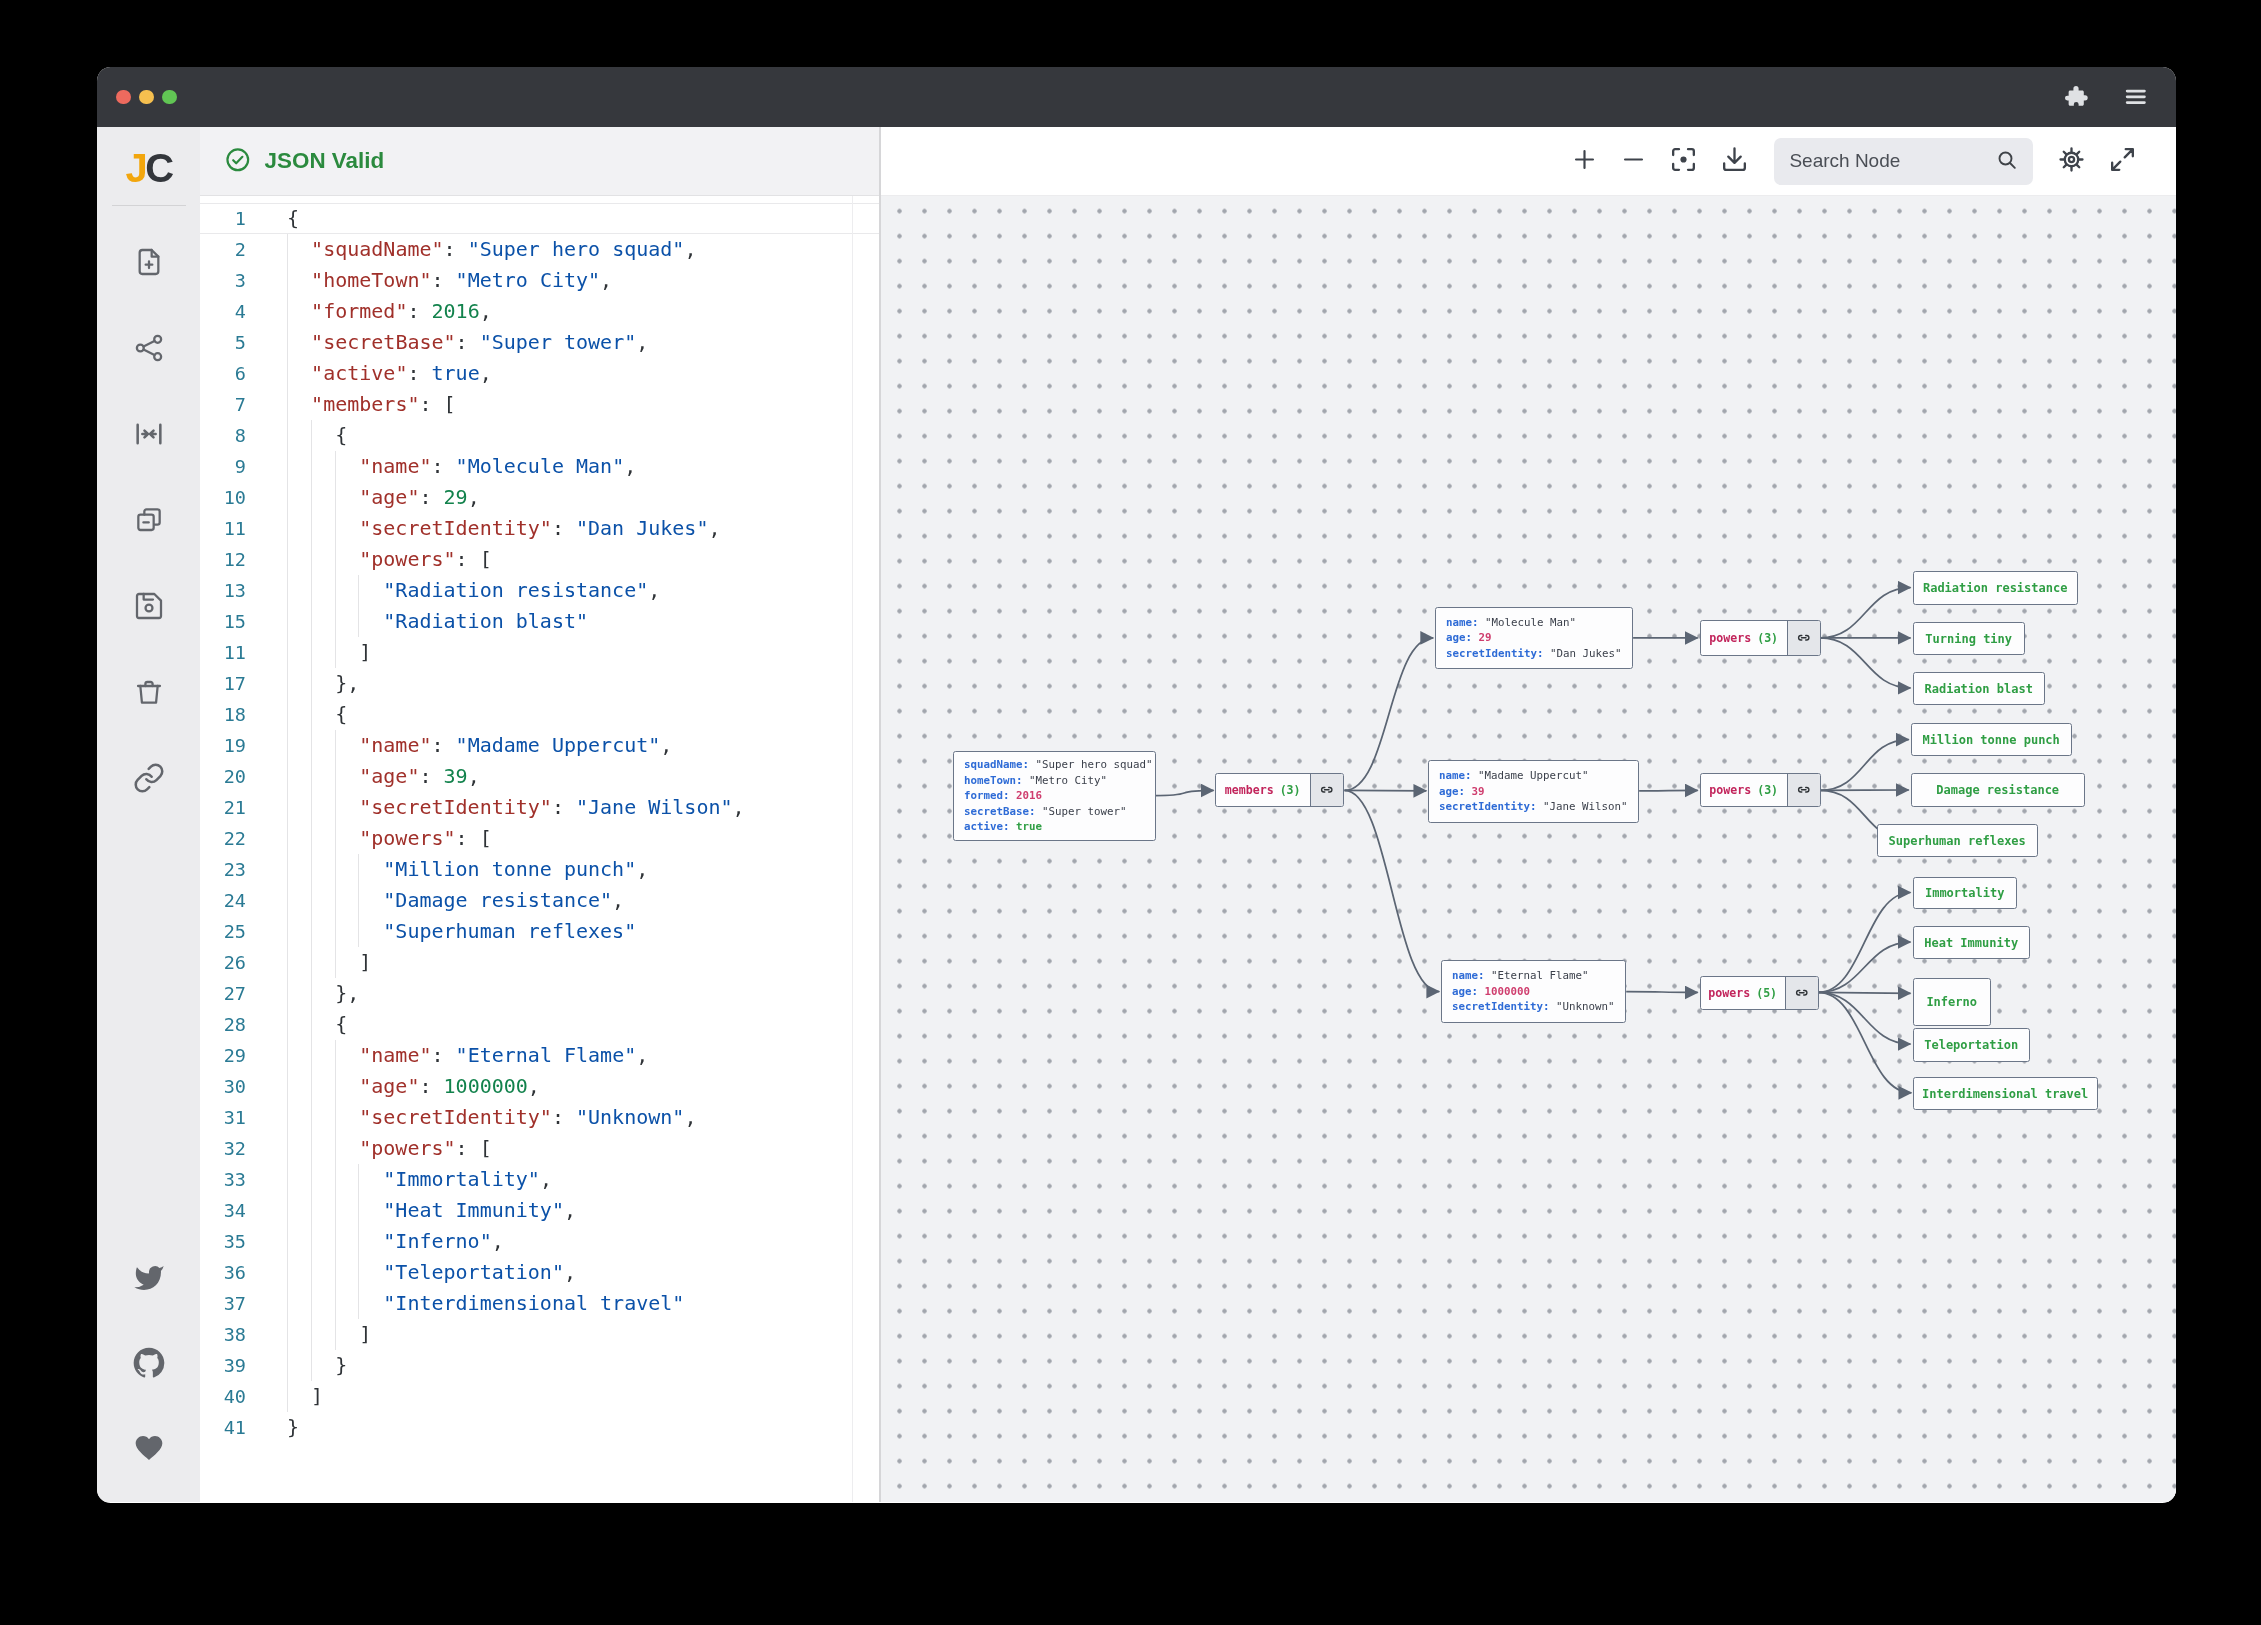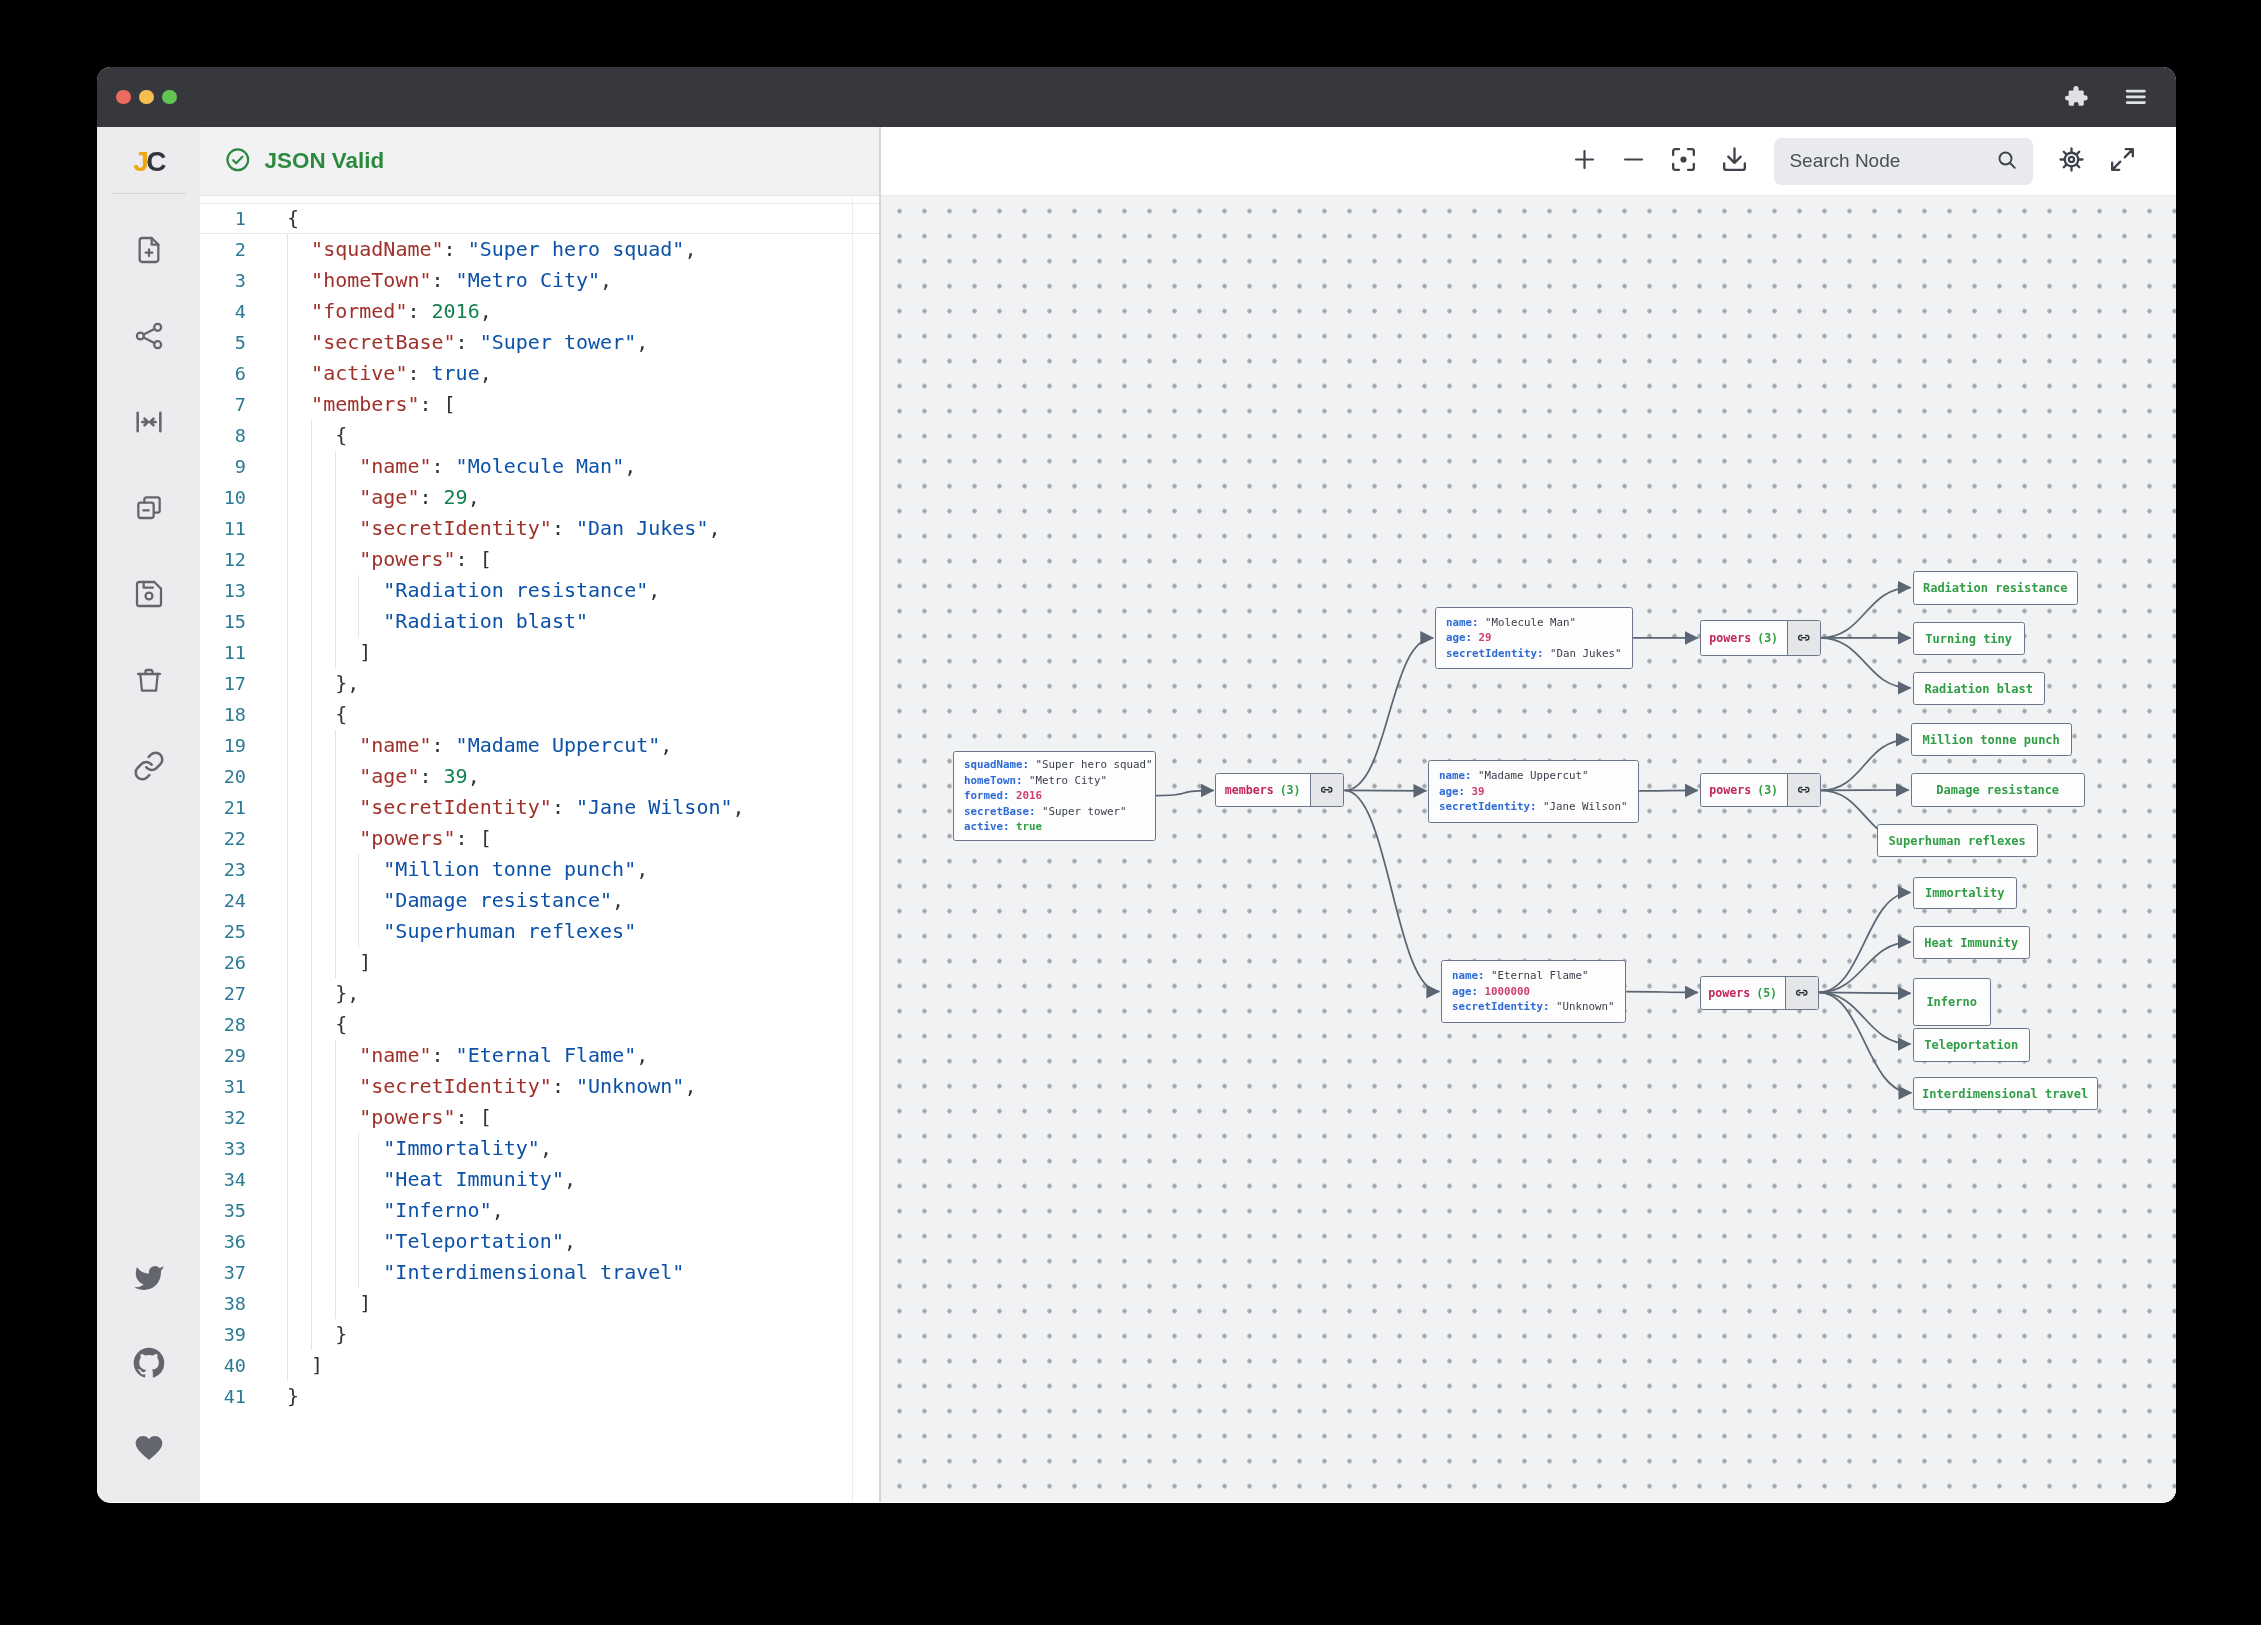--- a/index.html
+++ b/index.html
@@ -8,21 +8,21 @@
   
   .titlebar{height:60px;background:#36383d;display:flex;align-items:center;position:relative;}
   .traffic{display:flex;gap:8.6px;padding-left:19px;z-index:2;}
   .dot{width:14.6px;height:14.6px;border-radius:50%;}
   .win-title{position:absolute;left:0;right:0;text-align:center;color:#e9eaec;font-size:18px;font-weight:500;letter-spacing:0.2px;}
   .tb-icons{margin-left:auto;display:flex;align-items:center;gap:33px;padding-right:26px;z-index:2;}
   .tb-icons svg{display:block;}
   
   .main{display:flex;height:1375px;}
   .sidebar{width:103px;background:#ececee;display:flex;flex-direction:column;align-items:center;padding-top:13.8px;flex:0 0 103px;}
-  .logo{font-size:28px;font-weight:800;letter-spacing:-2.6px;line-height:1;margin-top:6.9px;cursor:pointer;}
+  .logo{font-size:40px;font-weight:800;letter-spacing:-2.6px;line-height:1;margin-top:6.9px;cursor:pointer;}
   .logo .j{color:#f2a60d;}
   .logo .c{color:#33363b;}
   .sb-div{width:74px;height:0.9px;background:#d3d3d5;margin-top:17px;}
   .sb-icons{display:flex;flex-direction:column;gap:54px;margin-top:40px;}
   .sb-icons .sbi, .sb-footer .sbi{width:32px;height:32px;color:#63666c;cursor:pointer;}
   .sb-footer{margin-top:auto;display:flex;flex-direction:column;gap:53px;padding-bottom:38px;}
   
   .editor-panel{width:679px;flex:0 0 679px;display:flex;flex-direction:column;background:#fff;}
   .panel-head{height:69px;flex:0 0 69px;background:#f2f2f4;border-bottom:0.9px solid #e2e2e4;display:flex;align-items:center;gap:13px;padding-left:24px;}
   .valid-text{color:#2b8a3e;font-size:22.4px;font-weight:600;}
@@ -282,20 +282,24 @@
             </div>
             <div class="ed-line">
               <span class="ln">28</span>
               <span class="code"><span class="tk-w">    </span><span class="tk-p">{</span><i class="guide" style="left: 0px;"></i><i class="guide" style="left: 24px;"></i></span>
             </div>
             <div class="ed-line">
               <span class="ln">29</span>
               <span class="code"><span class="tk-w">      </span><span class="tk-k">"name"</span><span class="tk-p">: </span><span class="tk-s">"Eternal Flame"</span><span class="tk-p">,</span><i class="guide" style="left: 0px;"></i><i class="guide" style="left: 24px;"></i><i class="guide" style="left: 48px;"></i></span>
             </div>
             <div class="ed-line">
+              <span class="ln">30</span>
+              <span class="code"><span class="tk-w">      </span><span class="tk-k">"age"</span><span class="tk-p">: </span><span class="tk-n">1000000</span><span class="tk-p">,</span><i class="guide" style="left: 0px;"></i><i class="guide" style="left: 24px;"></i><i class="guide" style="left: 48px;"></i></span>
+            </div>
+            <div class="ed-line">
               <span class="ln">31</span>
               <span class="code"><span class="tk-w">      </span><span class="tk-k">"secretIdentity"</span><span class="tk-p">: </span><span class="tk-s">"Unknown"</span><span class="tk-p">,</span><i class="guide" style="left: 0px;"></i><i class="guide" style="left: 24px;"></i><i class="guide" style="left: 48px;"></i></span>
             </div>
             <div class="ed-line">
               <span class="ln">32</span>
               <span class="code"><span class="tk-w">      </span><span class="tk-k">"powers"</span><span class="tk-p">: [</span><i class="guide" style="left: 0px;"></i><i class="guide" style="left: 24px;"></i><i class="guide" style="left: 48px;"></i></span>
             </div>
             <div class="ed-line">
               <span class="ln">33</span>
               <span class="code"><span class="tk-w">        </span><span class="tk-s">"Immortality"</span><span class="tk-p">,</span><i class="guide" style="left: 0px;"></i><i class="guide" style="left: 24px;"></i><i class="guide" style="left: 48px;"></i><i class="guide" style="left: 71px;"></i></span>

